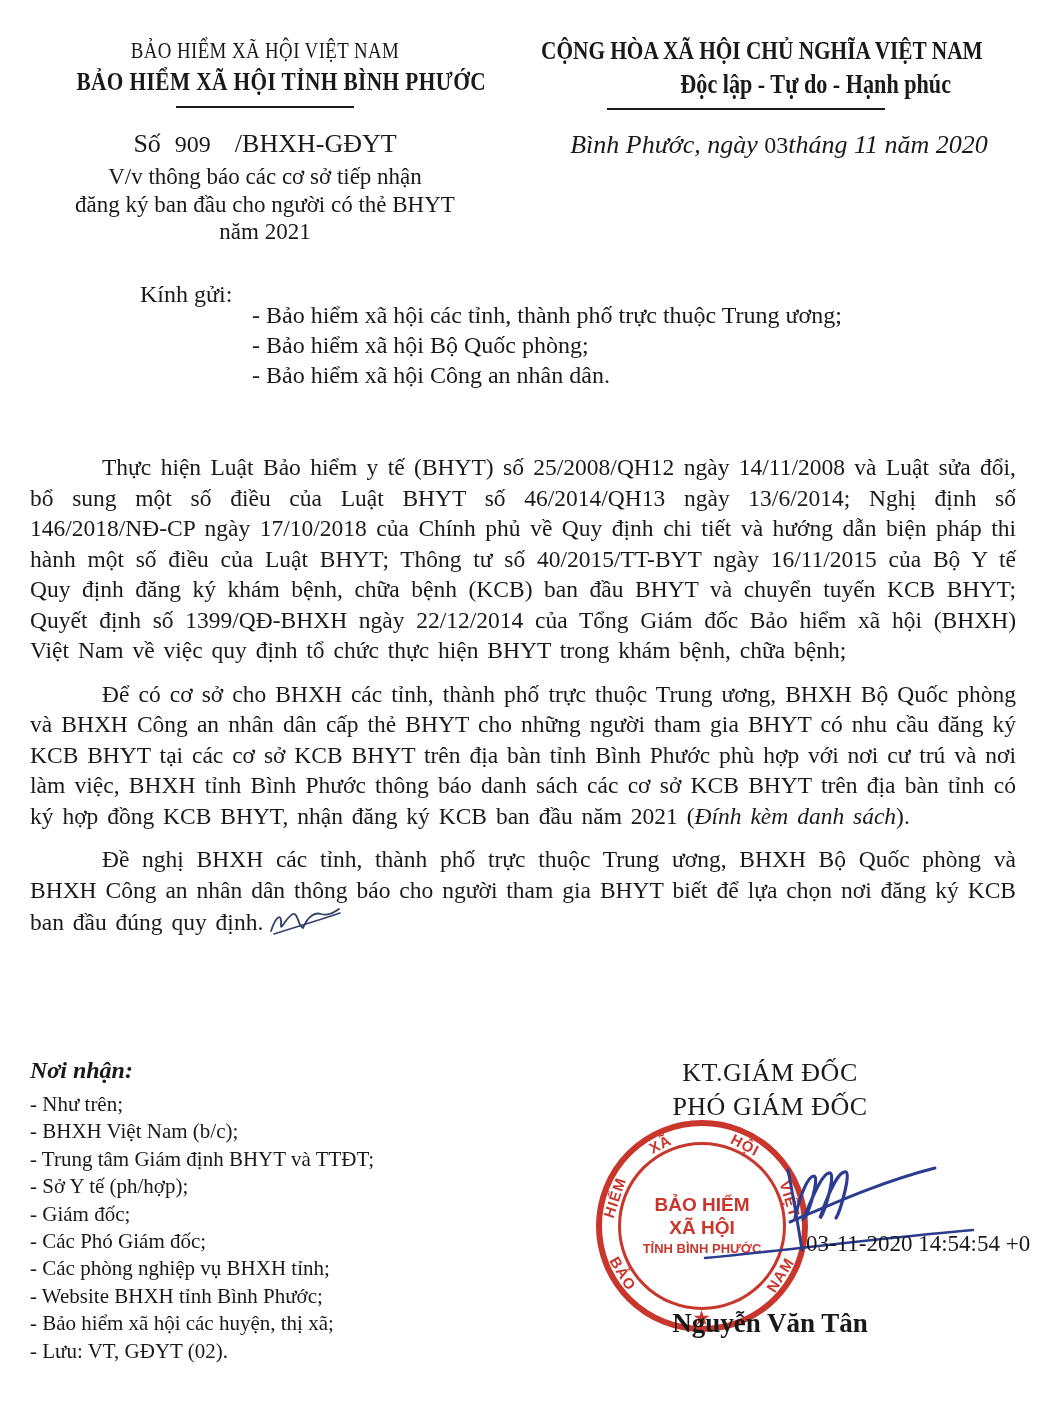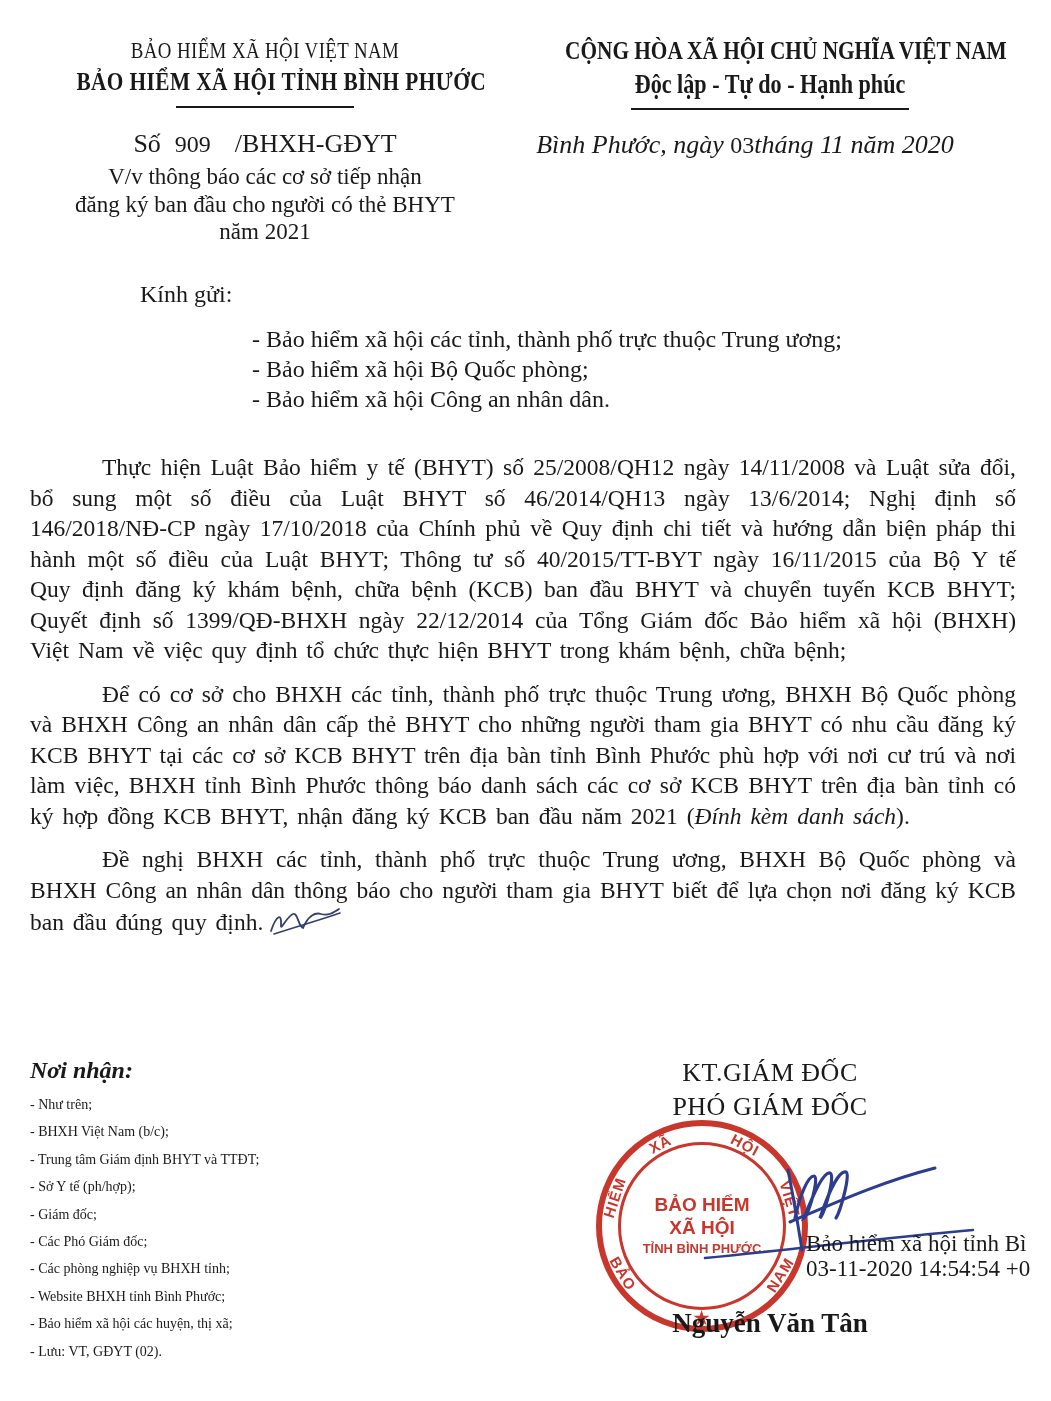--- a/index.html
+++ b/index.html
@@ -11,48 +11,48 @@
   .abs{position:absolute;}
   .center{text-align:center;}
   .condensed{transform:scaleX(0.82);transform-origin:center;white-space:nowrap;}
   .nowrap{white-space:nowrap;}
 
   
   .hdr-left{left:35px;top:38px;width:460px;}
   .hdr-left .l1{font-size:23px;letter-spacing:0.5px;}
   .hdr-left .l2{font-size:26px;font-weight:bold;margin-top:3px;letter-spacing:0.5px;}
   .hdr-left .rule{width:178px;height:2px;background:#191919;margin:9px auto 0;}
-  .hdr-right{left:520px;top:36px;width:500px;}
+  .hdr-right{left:496px;top:36px;width:500px;text-align:right;}
   .hdr-right .l1{font-size:26px;font-weight:bold;}
   .hdr-right .l2{font-size:27px;font-weight:bold;margin-top:3px;}
   .hdr-right .rule{width:278px;height:2px;background:#191919;margin:8px auto 0;}
 
   
   .doc-number{left:35px;top:129px;width:460px;font-size:26px;}
   .doc-number .num{font-size:24px;margin:0 24px 0 14px;}
-  .date-line{left:500px;top:130px;width:490px;font-size:26px;font-style:italic;text-align:center;}
+  .date-line{left:534px;top:130px;width:490px;font-size:26px;font-style:italic;text-align:center;}
   .date-line .day{font-style:normal;font-size:24px;}
   .subject{left:55px;top:163px;width:420px;font-size:23px;line-height:27.5px;}
 
   
   .salutation{left:140px;top:281px;font-size:24px;}
-  .recipients{left:252px;top:324px;font-size:24px;line-height:30.2px;}
+  .recipients{left:252px;top:300px;font-size:24px;line-height:30.2px;}
 
   
   .body-text{left:30px;top:452px;width:986px;font-size:23.5px;line-height:30.5px;
     text-align:justify;word-spacing:3px;}
   .body-text p{margin:0 0 13px 0;text-indent:72px;}
   .body-text p:last-child{margin-bottom:15px;}
   .ital{font-style:italic;}
   .initial-squiggle{display:inline-block;vertical-align:-9px;margin-left:2px;}
 
   
   .noi-nhan{left:30px;top:1057px;width:470px;}
   .noi-nhan .label{font-size:24px;font-weight:bold;font-style:italic;}
-  .noi-nhan ul{list-style:none;margin:7px 0 0 0;padding:0;font-size:14px;line-height:27.4px;}
+  .noi-nhan ul{list-style:none;margin:7px 0 0 0;padding:0;font-size:21px;line-height:27.4px;}
 
   
   .signer-titles{left:600px;top:1056px;width:340px;font-size:26px;font-weight:normal;line-height:34px;letter-spacing:0.5px;}
   .signer-name{left:600px;top:1308px;width:340px;font-size:27px;font-weight:bold;}
   .digital-sig{left:806px;top:1231px;width:246px;font-size:23px;line-height:25.3px;white-space:nowrap;}
 
   
   .seal{left:596px;top:1120px;width:212px;height:212px;border-radius:50%;
     border:6px solid #c5271d;box-sizing:border-box;opacity:0.93;}
   .seal .inner{position:absolute;inset:16px;border:3px solid #c5271d;border-radius:50%;}
@@ -149,17 +149,16 @@
 </div>
 
 <svg class="abs sig-svg" width="360" height="160" viewBox="0 0 360 160">
   <path d="M98 20 C 103 45 108 75 112 100" fill="none" stroke="#2c3c8e" stroke-width="3" stroke-linecap="round"></path>
   <path d="M105 68 C 110 45 118 26 124 26 C 130 27 118 66 114 68 C 125 40 134 22 140 23 C 146 25 134 64 130 68 C 140 38 150 20 156 22 C 161 24 150 62 146 68" fill="none" stroke="#2c3c8e" stroke-width="3.2" stroke-linecap="round"></path>
   <path d="M100 72 C 140 55 190 32 245 18" fill="none" stroke="#2c3c8e" stroke-width="3" stroke-linecap="round"></path>
   <path d="M15 108 C 100 100 190 88 283 80" fill="none" stroke="#2c3c8e" stroke-width="2.6" stroke-linecap="round"></path>
 </svg>
 
 <div class="abs digital-sig">
-  <div>Bảo hiểm xã hội tỉnh Bì</div>
   <div>03-11-2020 14:54:54 +0</div>
 </div>
 
 <div class="abs signer-name center">Nguyễn Văn Tân</div>
 
 </body></html>

